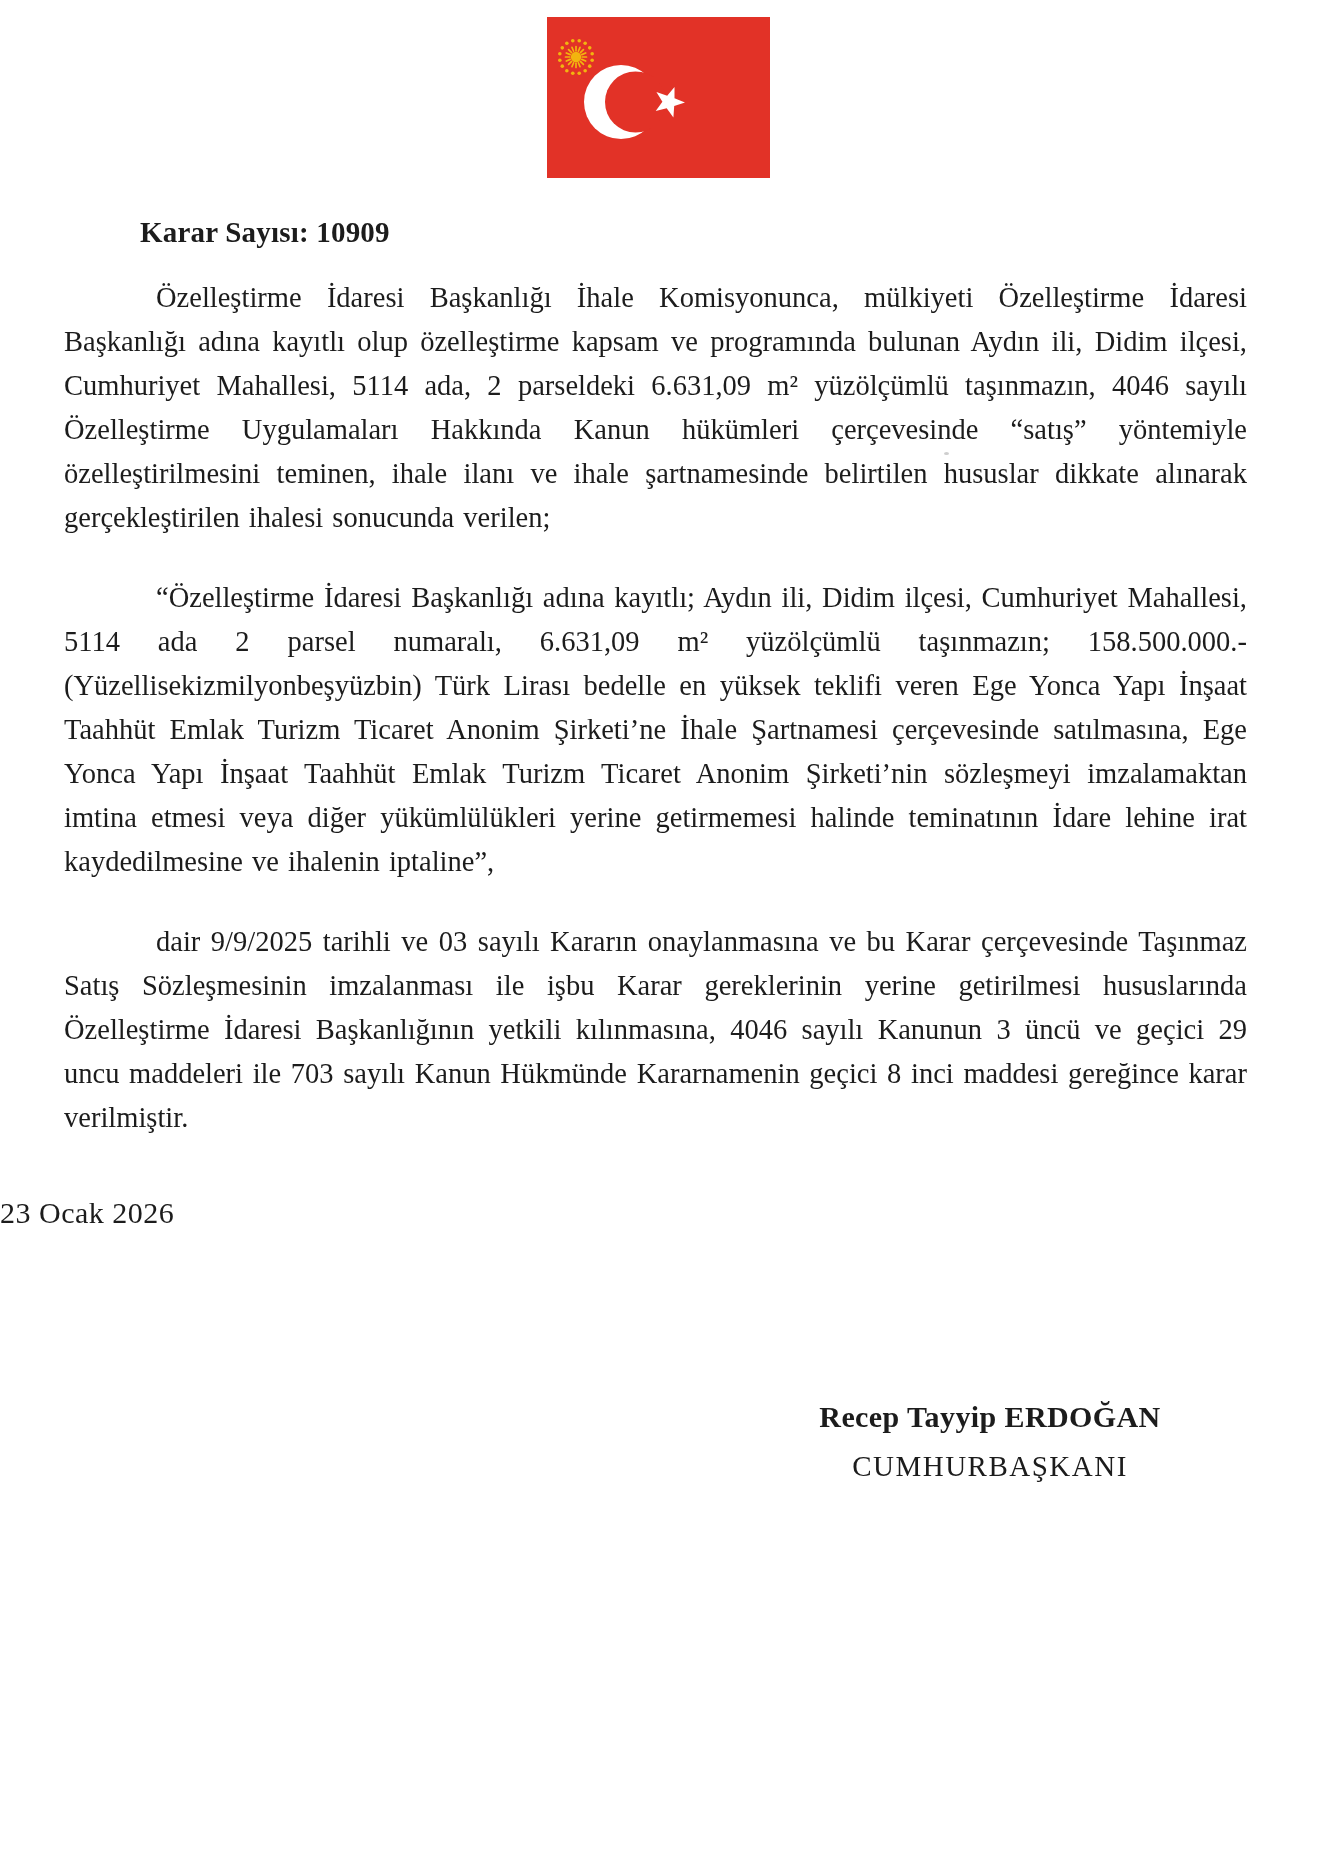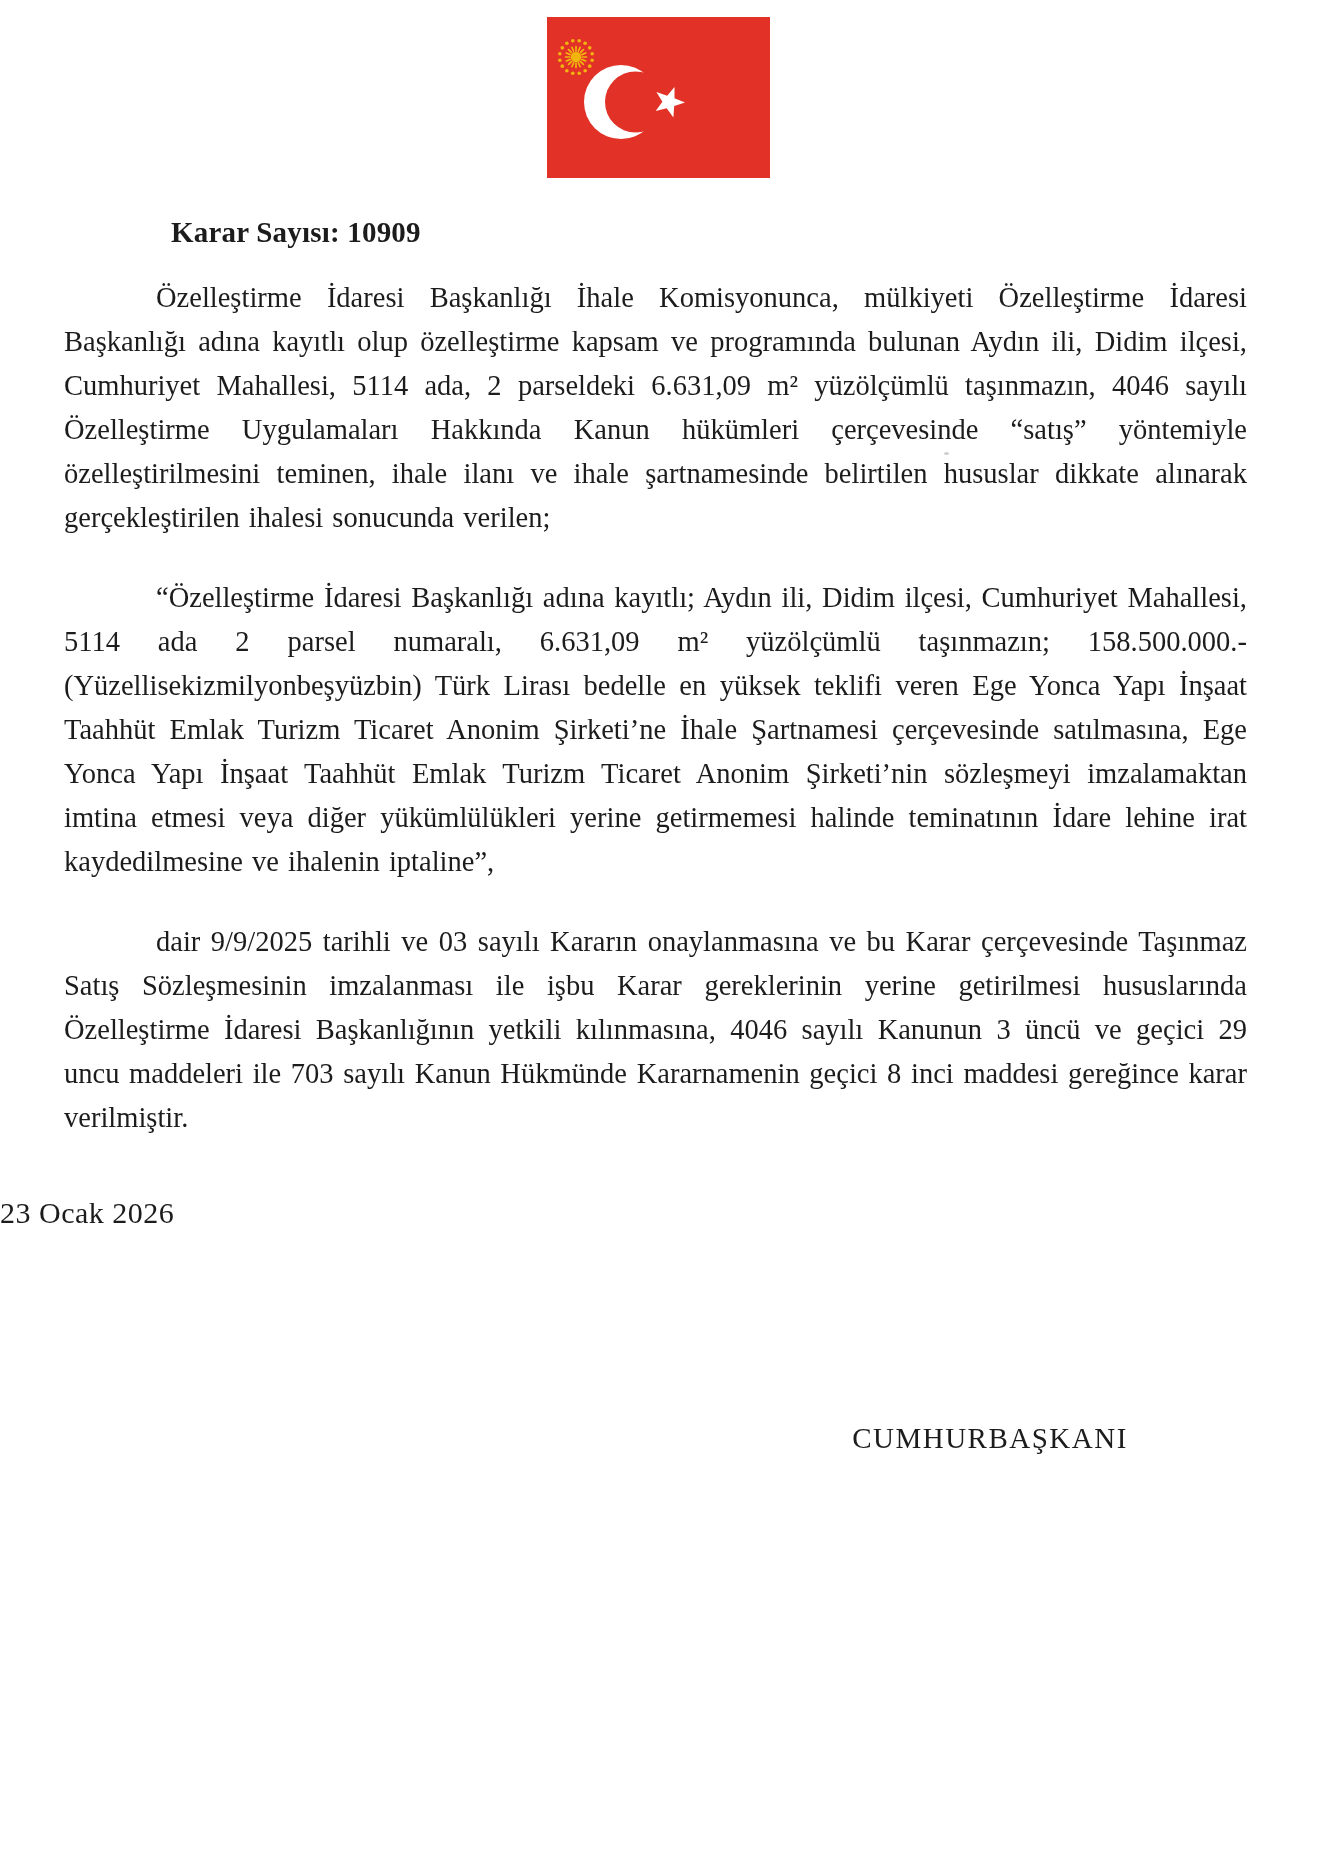--- a/index.html
+++ b/index.html
@@ -24,21 +24,20 @@
     height: 161px;
   }
   .decision-number {
     position: absolute;
     left: 140px;
     top: 216px;
     font-size: 29px;
     font-weight: bold;
     letter-spacing: 0.2px;
     white-space: nowrap;
-    margin-left: 31px;
   }
   .body-text {
     position: absolute;
     left: 64px;
     top: 276px;
     width: 1200px;
     font-size: 28.5px;
     line-height: 44px;
     text-align: justify;
     text-align-last: left;
@@ -63,21 +62,21 @@
     top: 1400px;
     width: 470px;
     text-align: center;
   }
   .signature-name {
     font-size: 30px;
     font-weight: bold;
     letter-spacing: 0.4px;
   }
   .signature-title {
-    margin-top: 22px;
+    margin-top: 16px;
     font-size: 29px;
     letter-spacing: 1.5px;
   }
   .speck {
     position: absolute;
     background: #b9b9b9;
     border-radius: 50%;
     opacity: 0.7;
   }
   .speck-1 { left: 944px; top: 452px; width: 5px; height: 3px; }
@@ -140,19 +139,20 @@
 
   <div class="body-text">
     <p>Özelleştirme İdaresi Başkanlığı İhale Komisyonunca, mülkiyeti Özelleştirme İdaresi Başkanlığı adına kayıtlı olup özelleştirme kapsam ve programında bulunan Aydın ili, Didim ilçesi, Cumhuriyet Mahallesi, 5114 ada, 2 parseldeki 6.631,09 m² yüzölçümlü taşınmazın, 4046 sayılı Özelleştirme Uygulamaları Hakkında Kanun hükümleri çerçevesinde “satış” yöntemiyle özelleştirilmesini teminen, ihale ilanı ve ihale şartnamesinde belirtilen hususlar dikkate alınarak gerçekleştirilen ihalesi sonucunda verilen;</p>
     <p>“Özelleştirme İdaresi Başkanlığı adına kayıtlı; Aydın ili, Didim ilçesi, Cumhuriyet Mahallesi, 5114 ada 2 parsel numaralı, 6.631,09 m² yüzölçümlü taşınmazın; 158.500.000.- (Yüzellisekizmilyonbeşyüzbin) Türk Lirası bedelle en yüksek teklifi veren Ege Yonca Yapı İnşaat Taahhüt Emlak Turizm Ticaret Anonim Şirketi’ne İhale Şartnamesi çerçevesinde satılmasına, Ege Yonca Yapı İnşaat Taahhüt Emlak Turizm Ticaret Anonim Şirketi’nin sözleşmeyi imzalamaktan imtina etmesi veya diğer yükümlülükleri yerine getirmemesi halinde teminatının İdare lehine irat kaydedilmesine ve ihalenin iptaline”,</p>
     <p>dair 9/9/2025 tarihli ve 03 sayılı Kararın onaylanmasına ve bu Karar çerçevesinde Taşınmaz Satış Sözleşmesinin imzalanması ile işbu Karar gereklerinin yerine getirilmesi hususlarında Özelleştirme İdaresi Başkanlığının yetkili kılınmasına, 4046 sayılı Kanunun 3 üncü ve geçici 29 uncu maddeleri ile 703 sayılı Kanun Hükmünde Kararnamenin geçici 8 inci maddesi gereğince karar verilmiştir.</p>
   </div>
 
   <div class="doc-date">23 Ocak 2026</div>
 
   <div class="signature-block">
+    <div class="signature-name">Recep Tayyip ERDOĞAN</div>
     <div class="signature-title">CUMHURBAŞKANI</div>
   </div>
 
   <span class="speck speck-1"></span>
   <span class="speck speck-2"></span>
 
 </div>
 
 </body></html>

